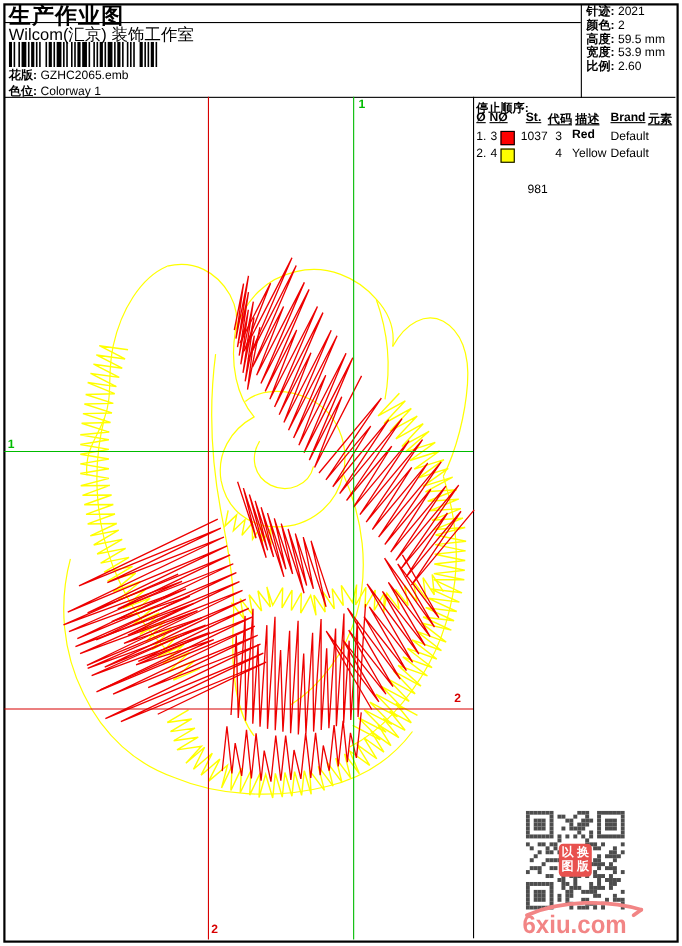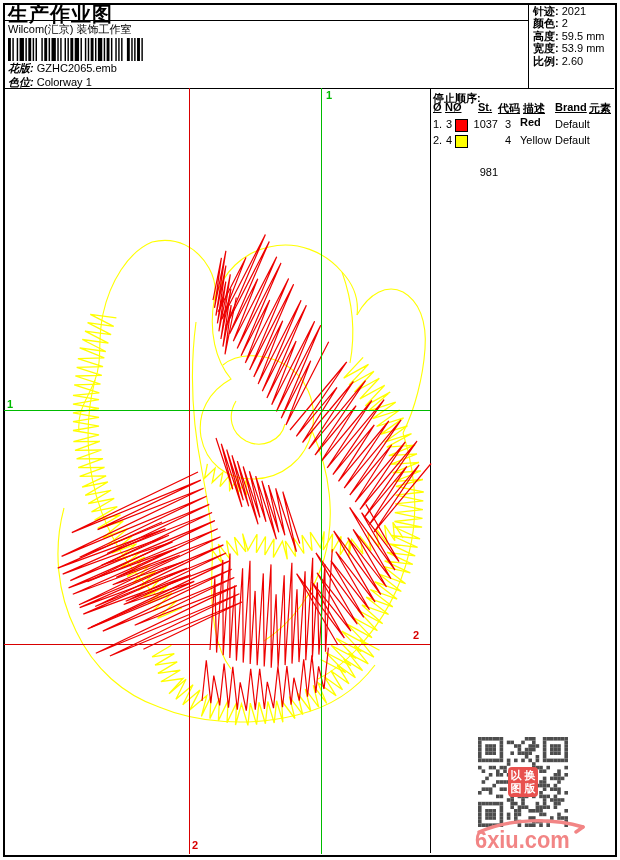--- a/index.html
+++ b/index.html
@@ -4,23 +4,23 @@
 <style>
   html,body{margin:0;padding:0;background:#fff;}
   body{width:620px;height:860px;position:relative;overflow:hidden;
        font-family:"Liberation Sans","DejaVu Sans",sans-serif;color:#000;}
   .abs{position:absolute;}
   
   .frame{left:3px;top:3px;width:610px;height:850px;border:2px solid #000;}
   .hline,.vline{background:#000;}
   
   .title{left:8px;top:1px;font-size:20px;font-weight:bold;letter-spacing:1px;}
-  .studio{left:8px;top:22px;font-size:11px;}
+  .studio{left:8px;top:22px;font-size:15px;}
   .field{font-size:11px;}
-  .field .lbl{font-weight:bold;font-style:italic;}
+  .field .lbl{font-weight:bold;}
   .stats{left:533px;top:5px;font-size:11px;line-height:12.4px;white-space:nowrap;}
   .stats .lbl{font-weight:bold;}
   
   .st-title{left:433px;top:91px;font-size:11px;font-weight:bold;}
   .st-cell{position:absolute;font-size:11px;white-space:nowrap;}
   .st-head .st-cell{font-weight:bold;text-decoration:underline;}
   .c0{left:433px;} .c1{left:445px;} .c2{left:478px;} .c3{left:498px;}
   .c4{left:523px;} .c5{left:555px;} .c6{left:589px;}
   .r-seq{left:433px;} .r-needle{left:446px;}
   .r-swatch{left:455px;width:11px;height:11px;border:1px solid #000;position:absolute;}

